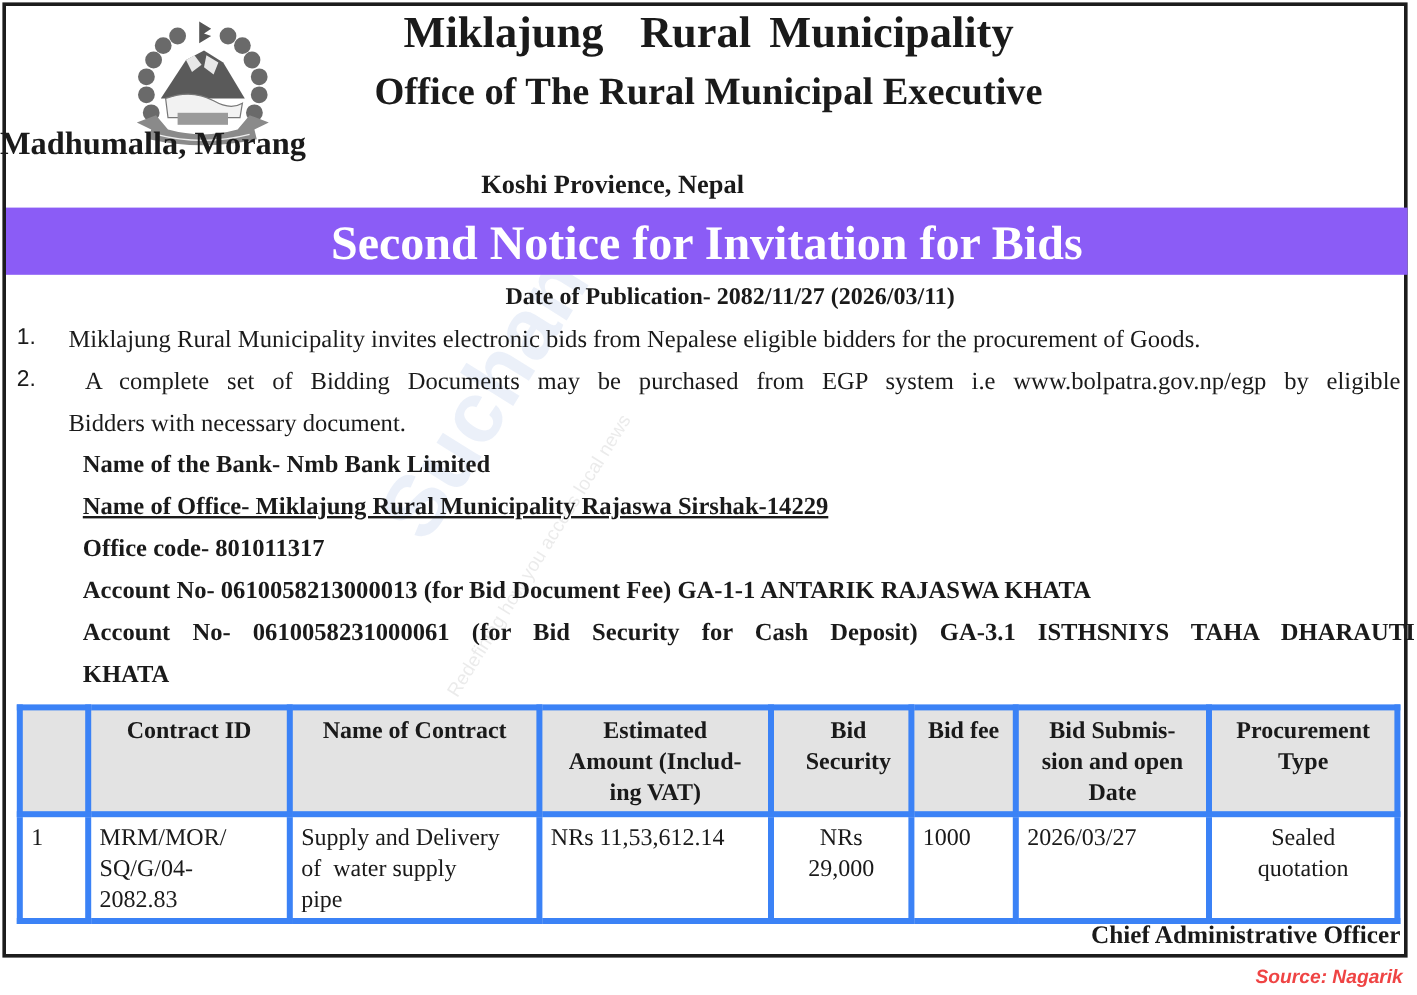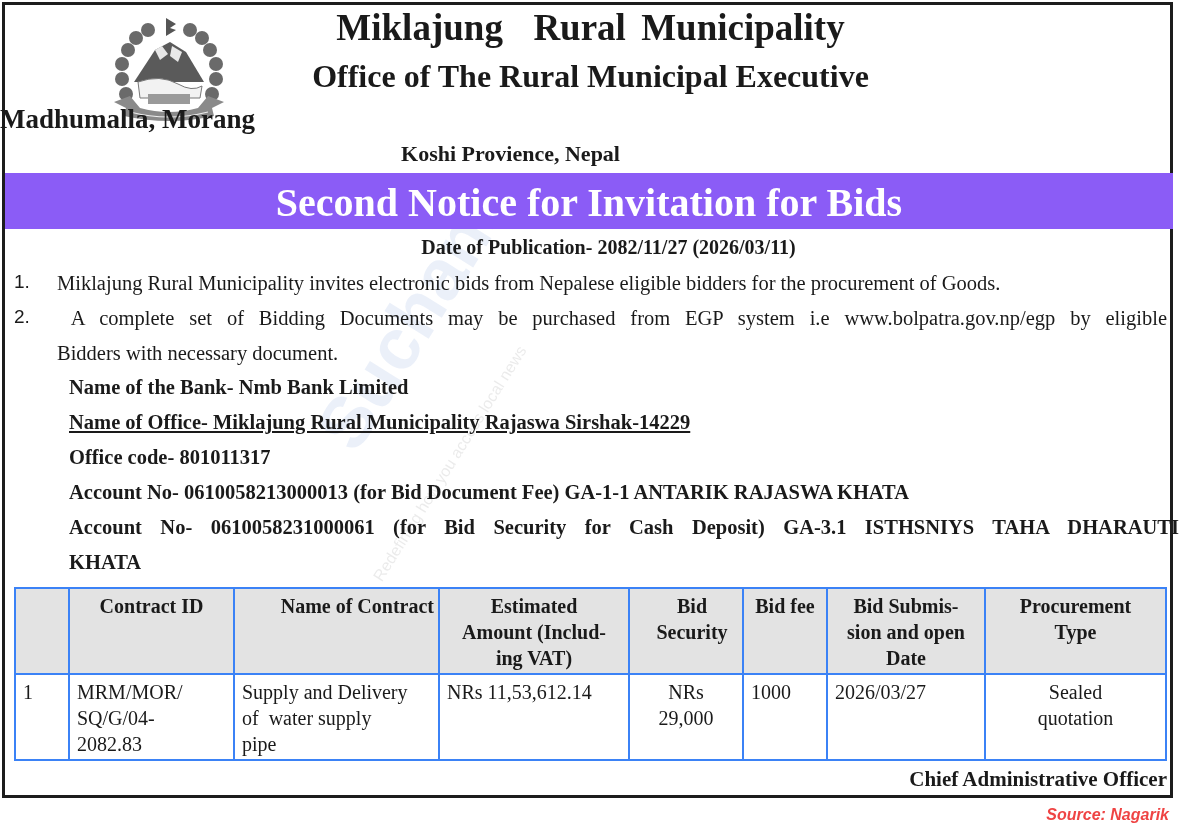--- a/index.html
+++ b/index.html
@@ -21,21 +21,21 @@
       color: #ffffff; text-align: center; font-size: 40px; font-weight: bold; line-height: 60px;
     }
     .pubdate { position: absolute; left: 0; width: 1181px; text-align: center; top: 236px; font-size: 20px; font-weight: bold; padding-left: 18px; }
     .para { position: absolute; font-size: 20.5px; line-height: 35px; }
     .num { position: absolute; left: 14px; font-family: "Liberation Sans", sans-serif; font-size: 19px; }
     .bold-line { position: absolute; left: 57px; font-size: 20.5px; font-weight: bold; margin-left: 12px; }
     table.bids {
       position: absolute; left: 14px; top: 587px; width: 1153px; border-collapse: collapse;
       font-size: 20px;
     }
-    table.bids th, table.bids td { border: 2px solid #3b82f6; vertical-align: top; }
+    table.bids th, table.bids td { border: 5px solid #3b82f6; vertical-align: top; }
     table.bids th { background: #e3e3e3; font-weight: bold; text-align: center; line-height: 26px; padding: 4px 4px 2px; }
     table.bids td { line-height: 26px; padding: 4px 7px 2px 7px; height: 78px; }
     .center { text-align: center; }
     .signature { position: absolute; right: 14px; top: 767px; font-size: 21px; font-weight: bold; }
     .source { position: absolute; right: 12px; top: 806px; font-family: "Liberation Sans", sans-serif; font-style: italic; font-size: 16px; color: #ef4444; font-weight: bold; }
     .watermark {
       position: absolute; left: 300px; top: 420px; transform: rotate(-58deg); transform-origin: left top;
       font-family: "Liberation Sans", sans-serif; font-weight: bold; font-size: 72px; color: rgba(60,110,200,0.10);
       pointer-events: none; white-space: nowrap;
     }
@@ -97,21 +97,21 @@
 <span class="bold-line" style="top:446px;">Office code- 801011317</span>
 <span class="bold-line" style="top:481px;">Account No- 0610058213000013 (for Bid Document Fee) GA-1-1 ANTARIK RAJASWA KHATA</span>
 <span class="bold-line" style="top:516px; width:1110px; text-align:justify; text-align-last:justify;">Account No- 0610058231000061 (for Bid Security for Cash Deposit) GA-3.1 ISTHSNIYS TAHA DHARAUTI</span>
 <span class="bold-line" style="top:551px;">KHATA</span>
 
 <table class="bids">
   <thead>
     <tr>
       <th style="width:44px;"></th>
       <th style="width:155px;">Contract ID</th>
-      <th style="width:195px;text-align:right;">Name of Contract</th>
+      <th style="width:195px;">Name of Contract</th>
       <th style="width:180px;">
         <div>Estimated</div>
         <div>Amount (Includ-</div>
         <div>ing VAT)</div>
       </th>
       <th style="width:92px;padding-left:16px;">
         <div>Bid</div>
         <div>Security</div>
       </th>
       <th style="width:74px;">Bid fee</th>

